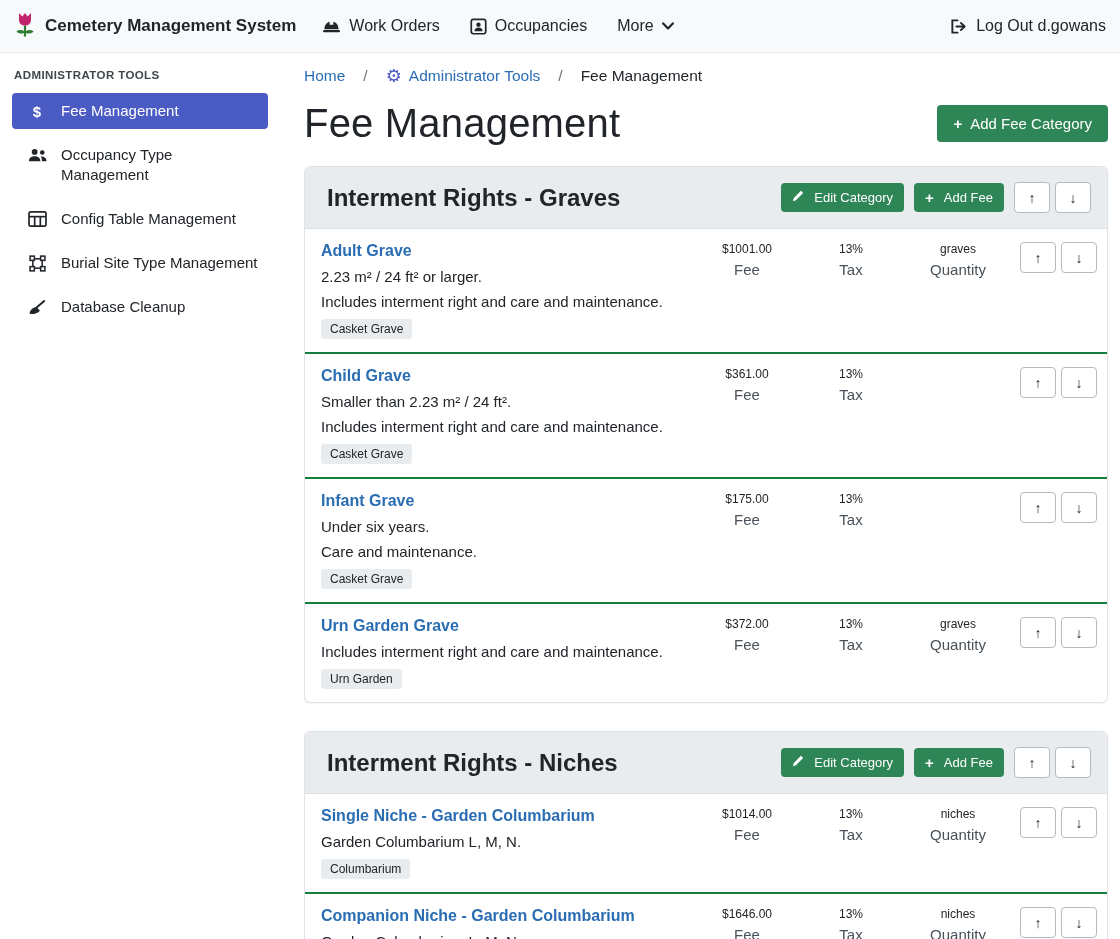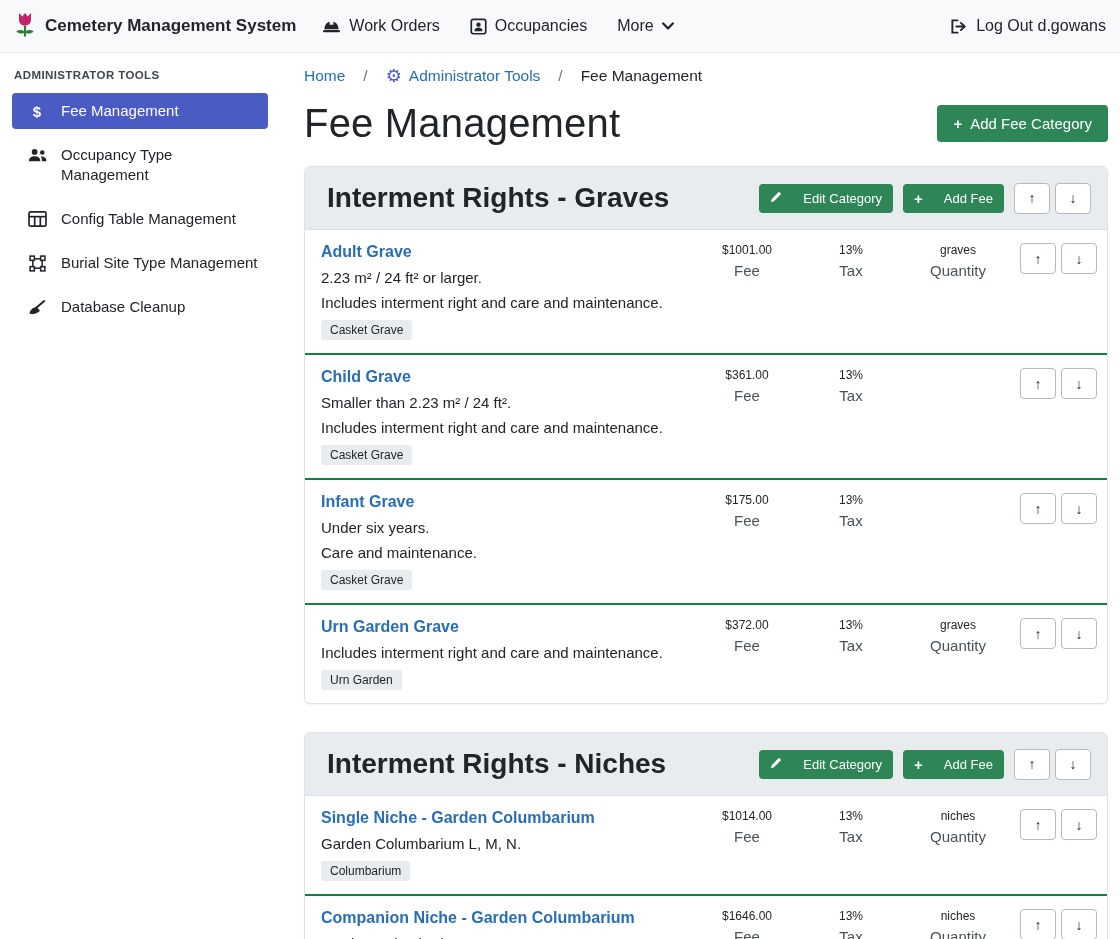--- a/index.html
+++ b/index.html
@@ -61,36 +61,36 @@
   .gear-glyph { color: #4a5bc4; font-size: 18px; line-height: 1; }
 
   .page-head { display: flex; align-items: center; justify-content: space-between; margin-top: 16px; }
   .page-title { font-size: 40px; font-weight: 400; color: #212529; letter-spacing: 0.2px; }
 
   .btn-green {
     background: #2e8555; color: #fff; border: none; border-radius: 4px;
     display: inline-flex; align-items: center; gap: 8px;
     font-family: inherit; font-size: 15px; padding: 10px 16px; cursor: pointer;
   }
-  .btn-green.small { font-size: 13px; padding: 7px 11px; gap: 21px; }
+  .btn-green.small { font-size: 13px; padding: 7px 11px; gap: 10px; }
   .plus-glyph { font-weight: 700; font-size: 15px; line-height: 1; }
 
   
   .card {
     border: 1px solid #dfe3e7; border-radius: 6px;
     margin-top: 20px; overflow: hidden;
     box-shadow: 0 1px 2px rgba(0,0,0,0.05);
     background: #fff;
   }
   .card + .card { margin-top: 28px; }
   .card-header {
     background: #e9ecef; border-bottom: 1px solid #dde0e4;
     padding: 15px 16px; display: flex; align-items: center;
   }
-  .card-title { font-size: 28px; font-weight: 600; color: #212529; margin-left: 6px; }
+  .card-title { font-size: 24px; font-weight: 600; color: #212529; margin-left: 6px; }
   .header-buttons { margin-left: auto; display: flex; align-items: center; gap: 10px; }
   .arrow-group { display: flex; gap: 5px; }
   .arrow-btn {
     width: 36px; height: 31px; background: #fff;
     border: 1px solid #b3bac1; border-radius: 4px;
     font-family: inherit; font-size: 14px; color: #212529;
     display: flex; align-items: center; justify-content: center; cursor: pointer;
   }
 
   .fee-row { display: flex; padding: 13px 10px 13px 16px; }

